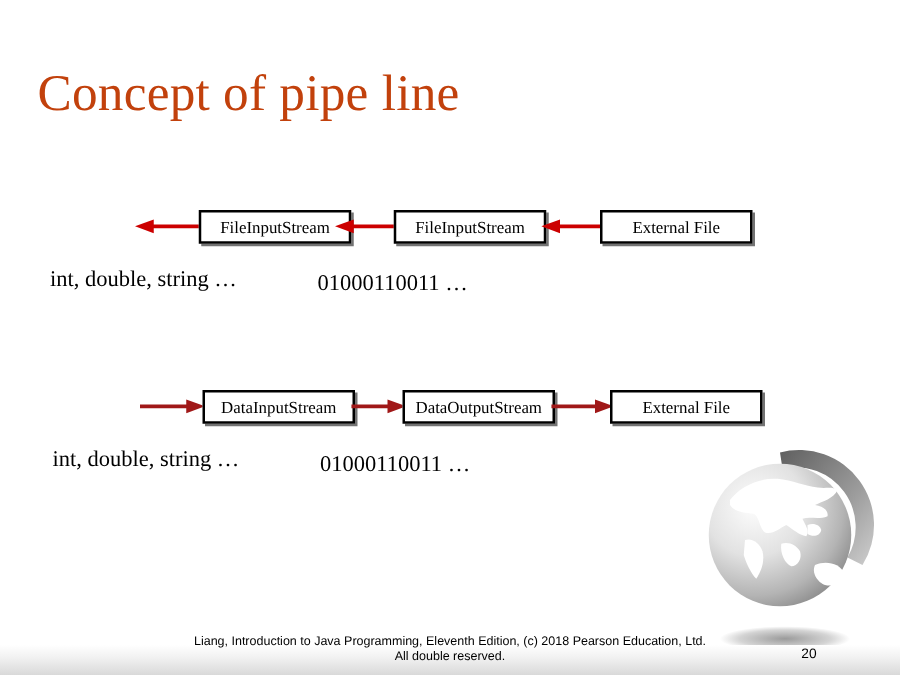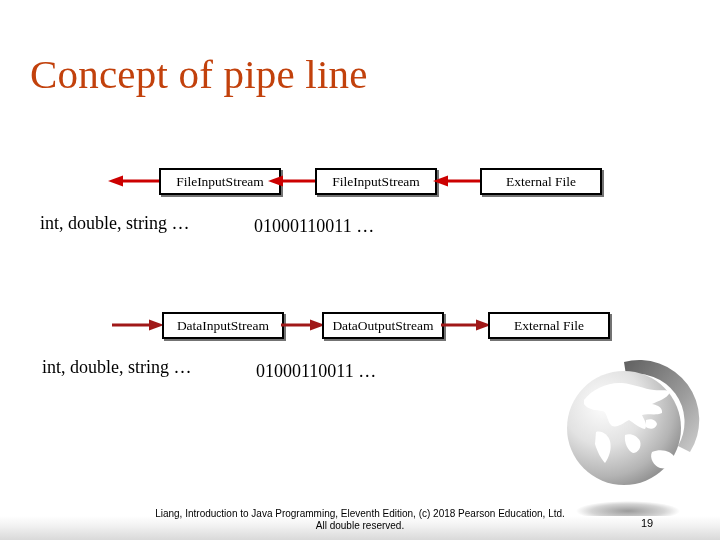--- a/index.html
+++ b/index.html
@@ -257,15 +257,15 @@
     </svg>
   </div>
 
   <div id="footer-band"></div>
 
   <div id="footer-credit">
     <div>Liang, Introduction to Java Programming, Eleventh Edition, (c) 2018 Pearson Education, Ltd.</div>
     <div>All double reserved.</div>
   </div>
 
-  <div id="page-number">19</div>
+  <div id="page-number">20</div>
 
 </div>
 
 </body></html>

